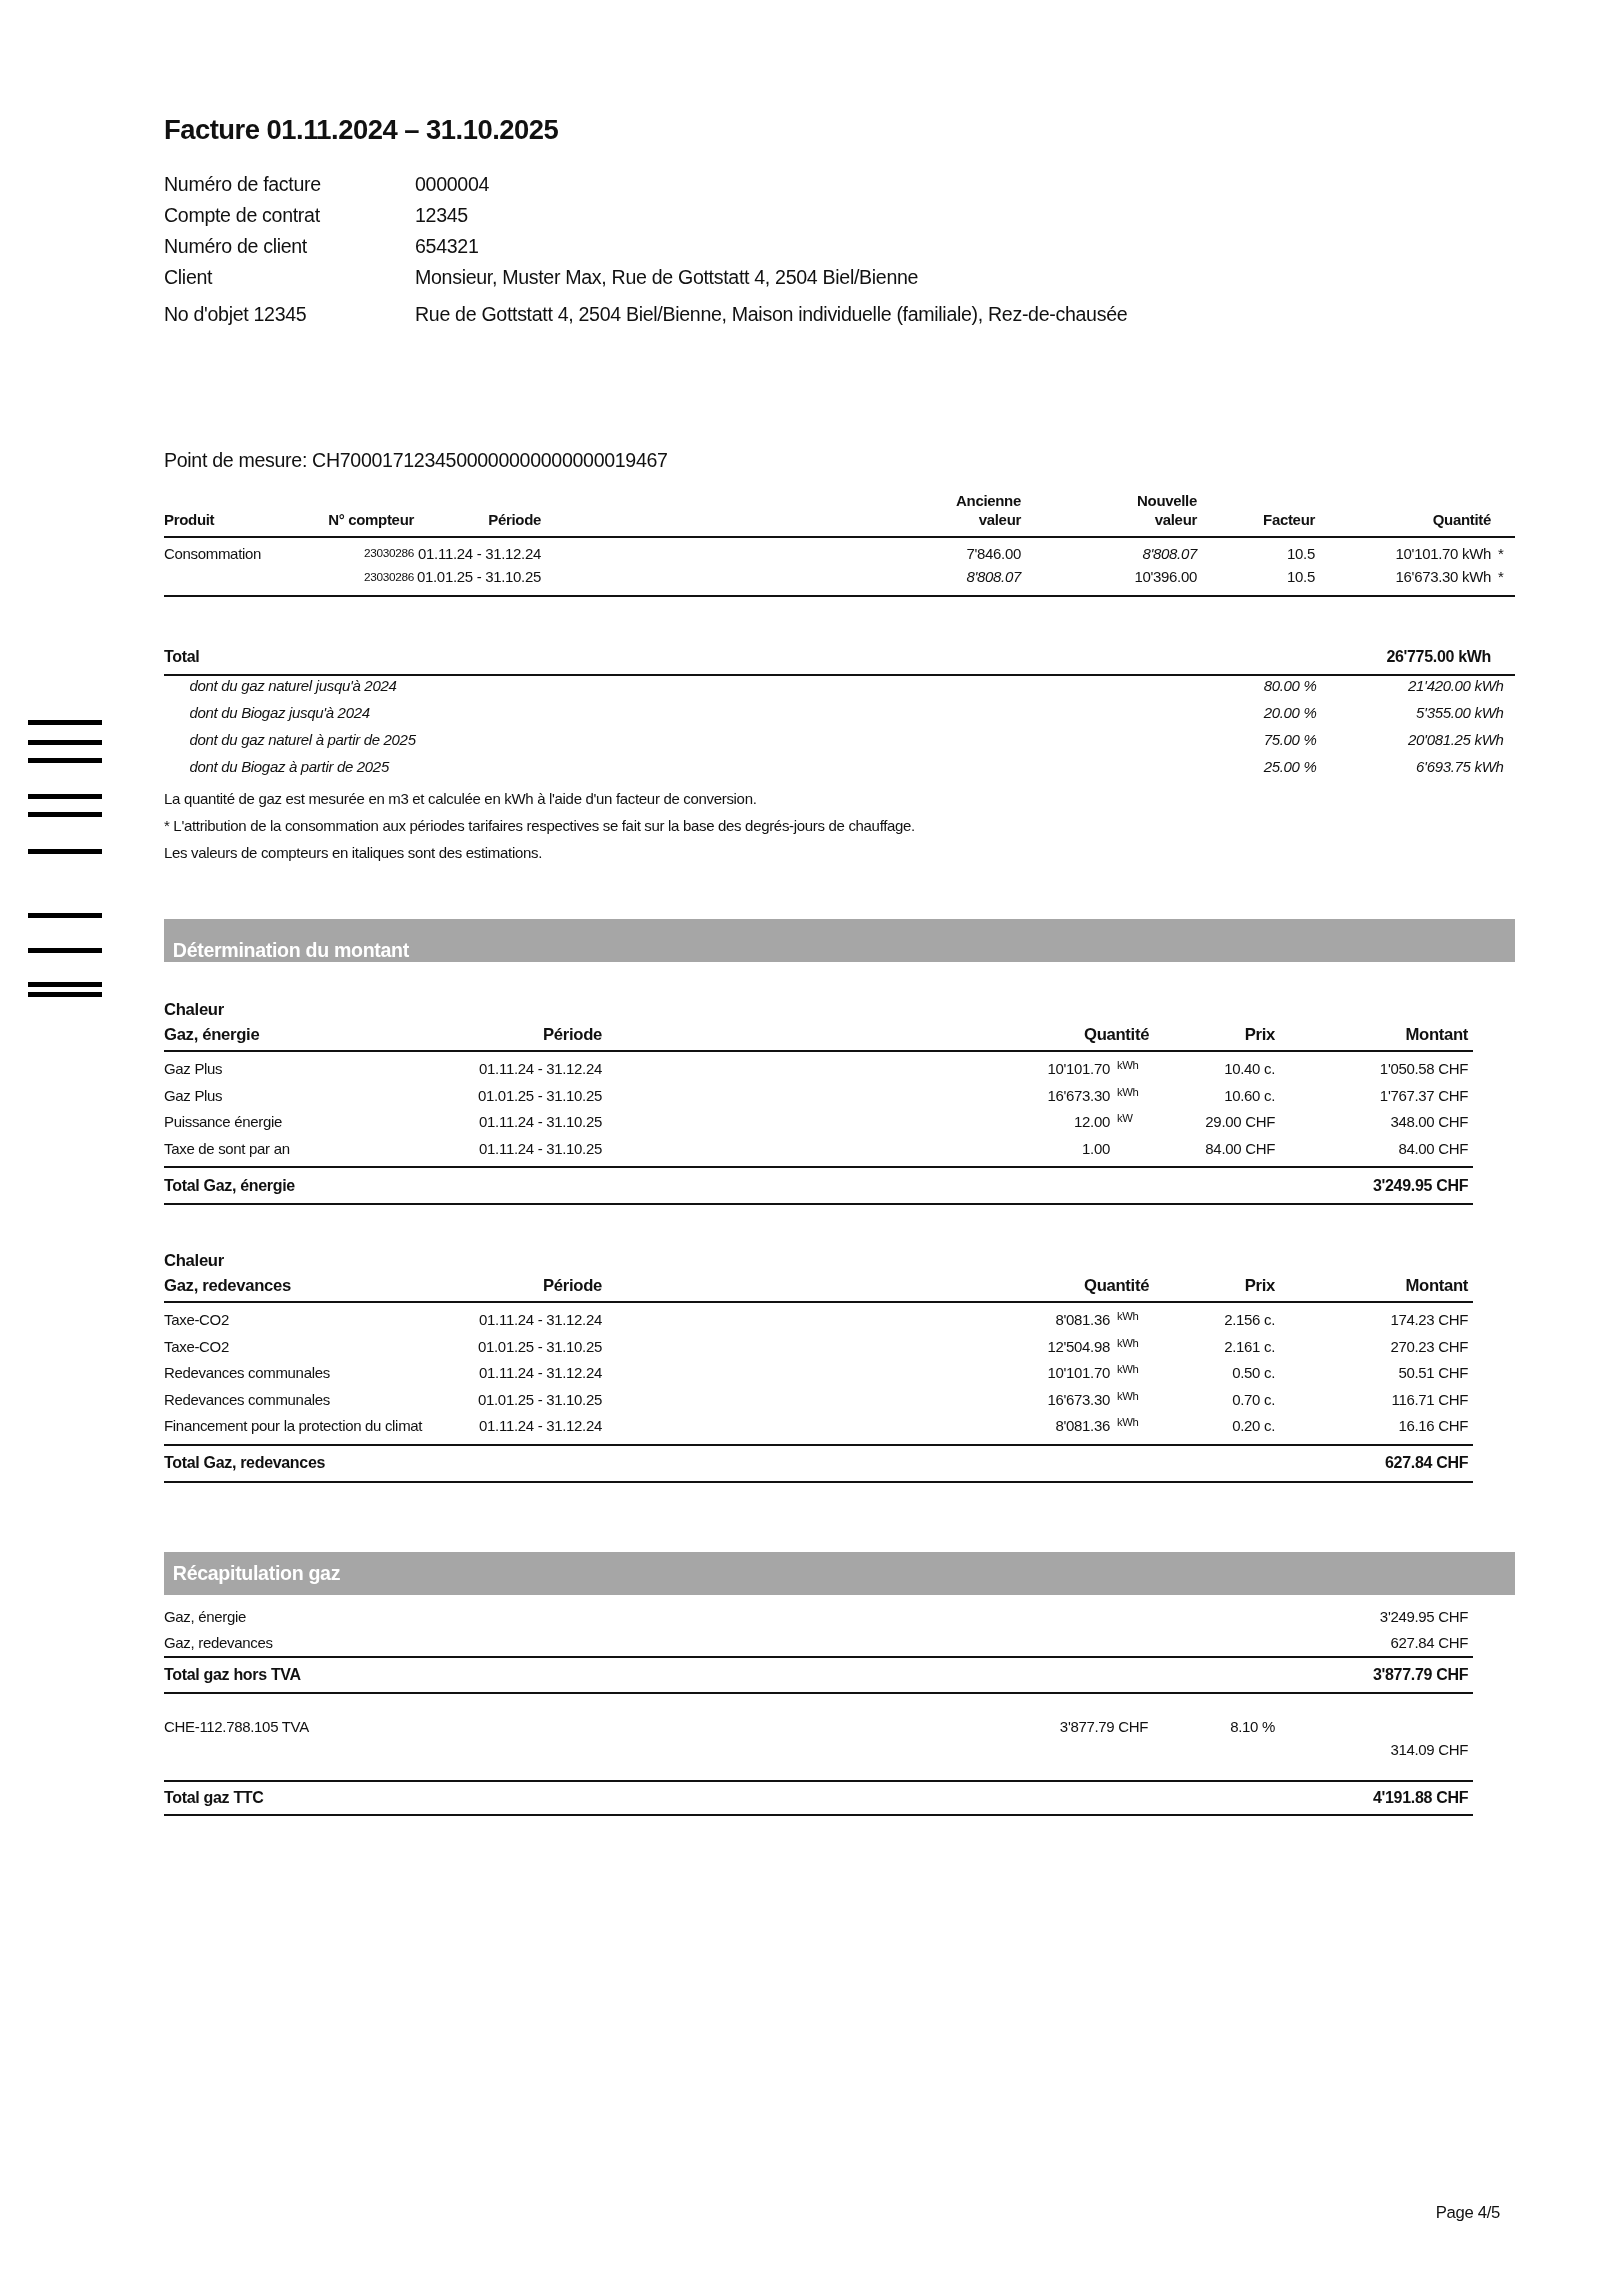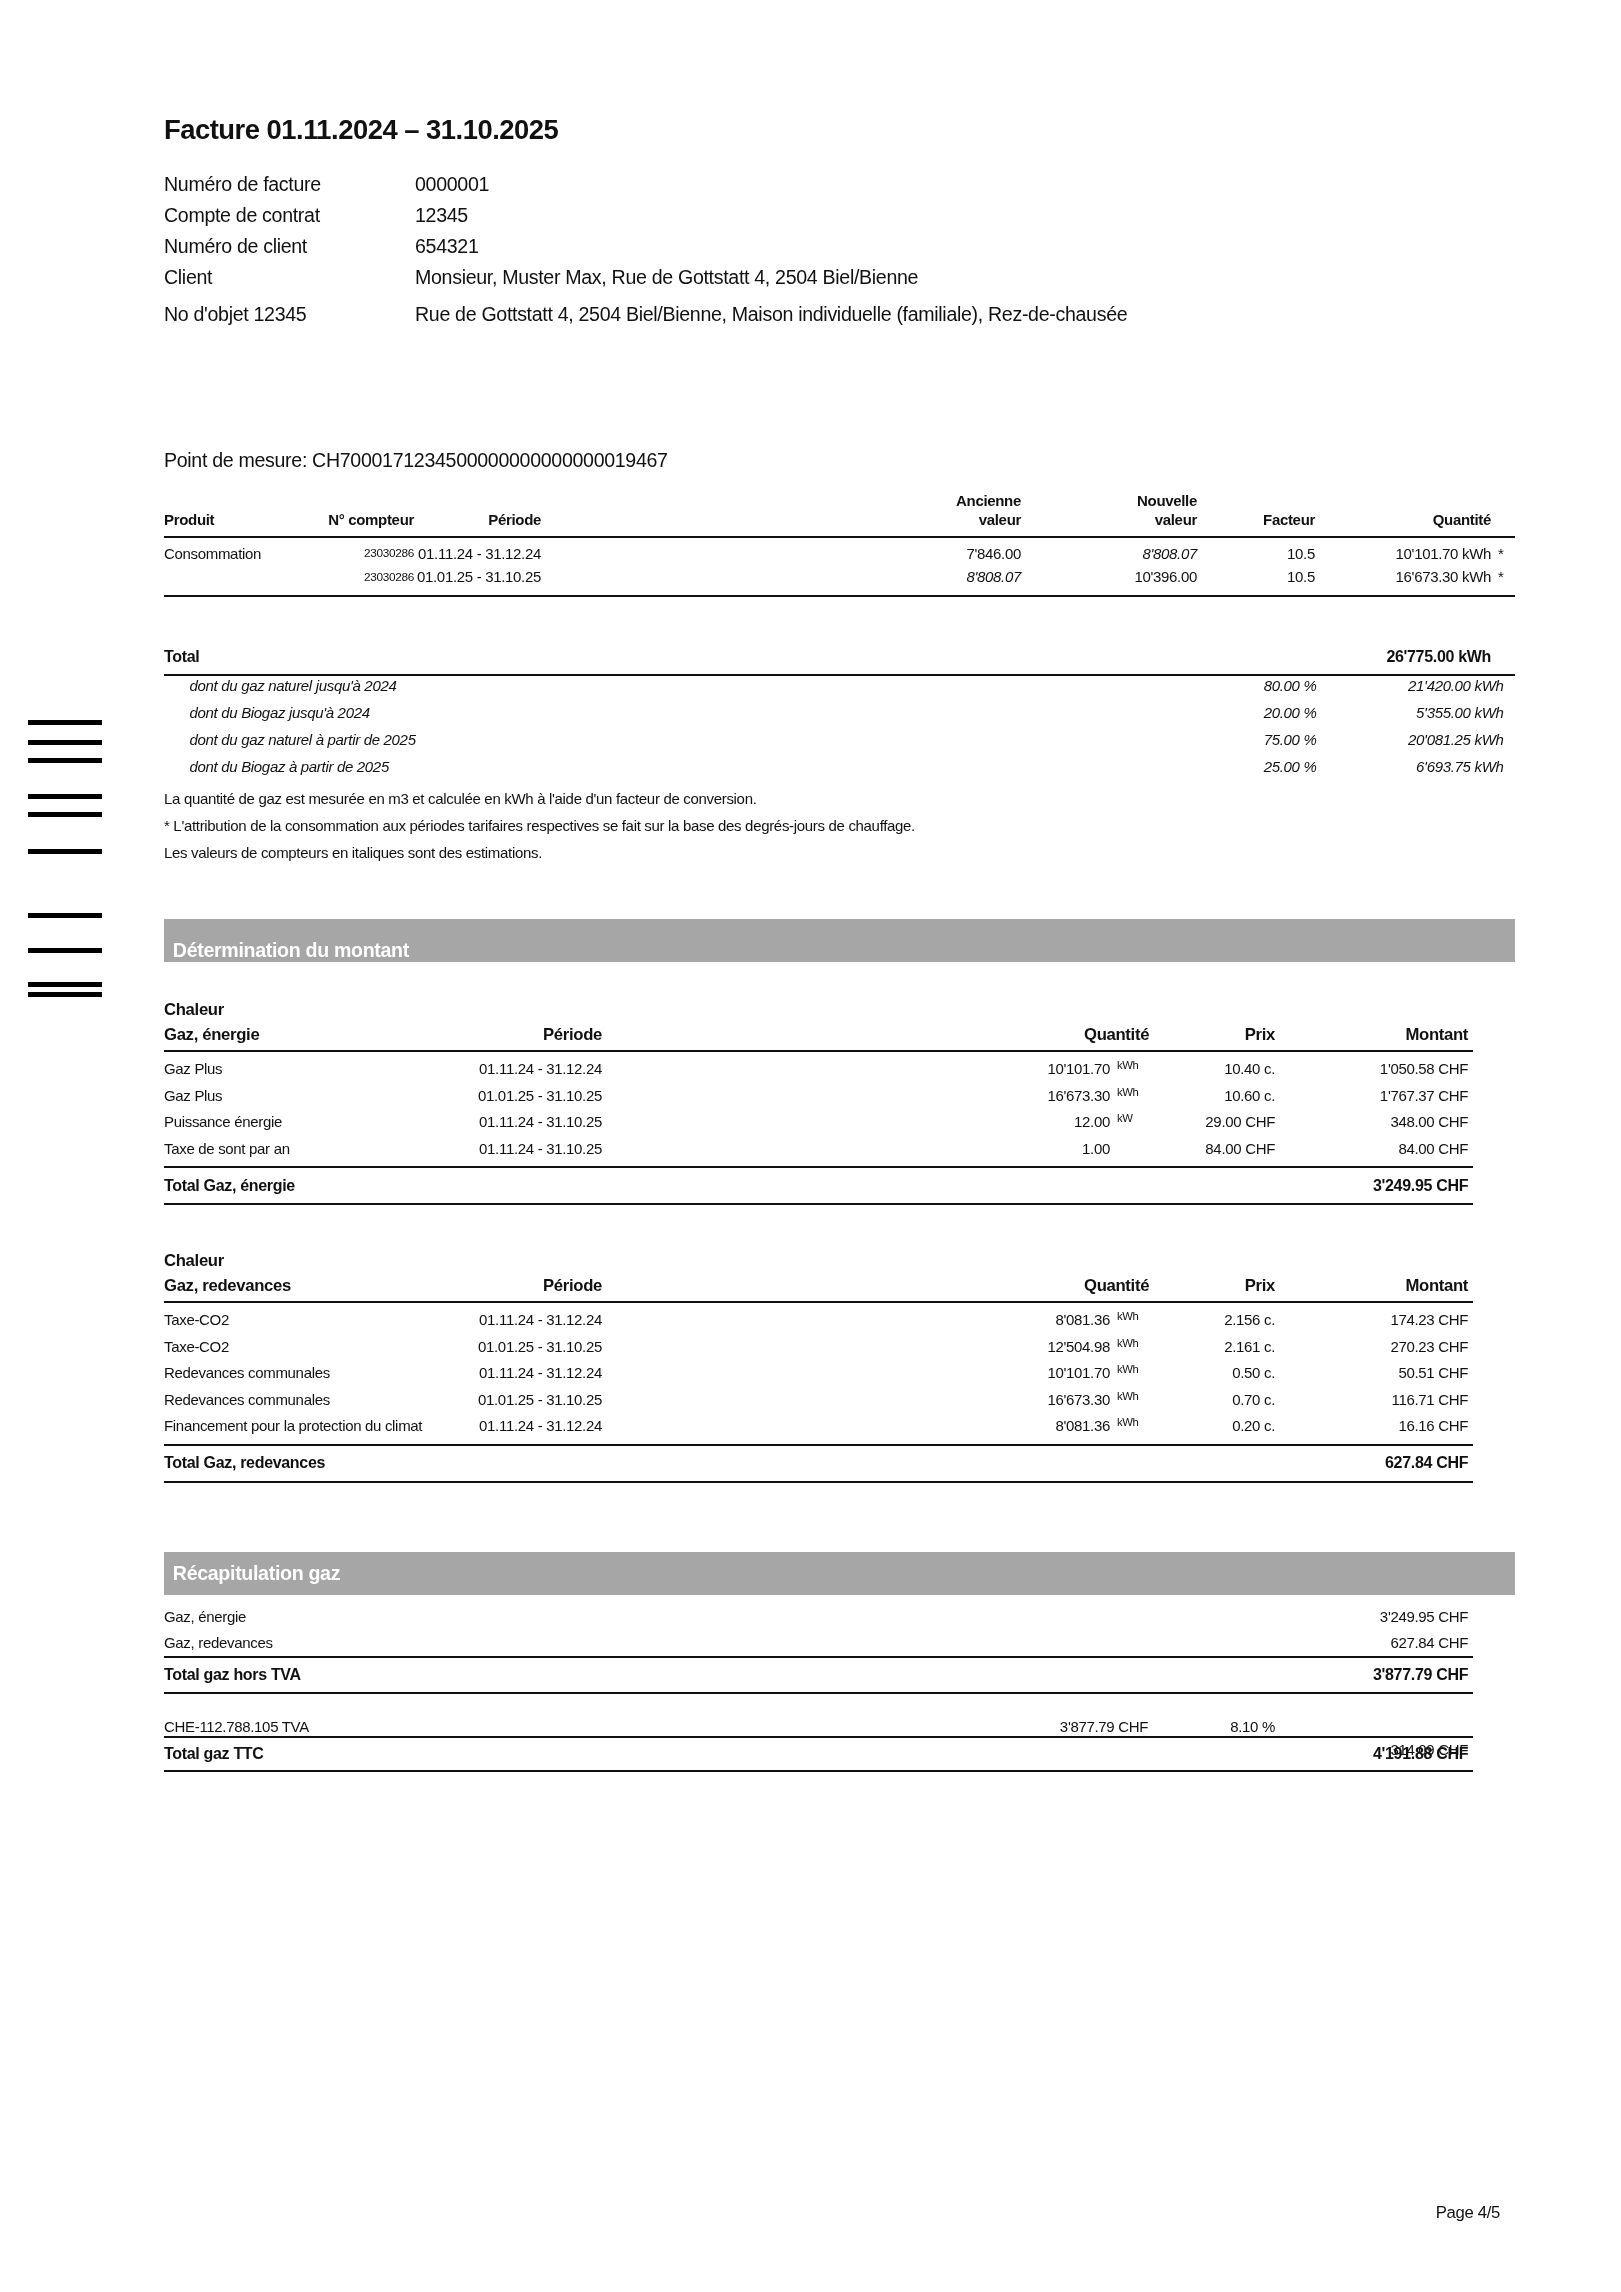--- a/index.html
+++ b/index.html
@@ -94,21 +94,21 @@
 </head>
 <body>
 
 <div class="page">
 
   <div class="doc-title">Facture 01.11.2024 – 31.10.2025</div>
 
   <div class="info-block">
     <div class="info-row">
       <div class="info-label">Numéro de facture</div>
-      <div class="info-value">0000001</div>
+      <div class="info-value">0000004</div>
     </div>
     <div class="info-row">
       <div class="info-label">Compte de contrat</div>
       <div class="info-value">12345</div>
     </div>
     <div class="info-row">
       <div class="info-label">Numéro de client</div>
       <div class="info-value">654321</div>
     </div>
     <div class="info-row">
@@ -348,21 +348,21 @@
     <div class="rgrid rrow rbig rrule">
       <div class="r-label">Total gaz hors TVA</div>
       <div class="r-amount">3'877.79 CHF</div>
     </div>
     <div class="rgrid rrow rvat rrule">
       <div class="r-label">CHE-112.788.105 TVA</div>
       <div class="r-base">3'877.79 CHF</div>
       <div class="r-rate">8.10 %</div>
       <div class="r-amount">314.09 CHF</div>
     </div>
-    <div class="rgrid rrow rbig rrule" style="border-bottom:2.9px solid #111;">
+    <div class="rgrid rrow rbig rrule" style="border-bottom:2.9px solid #111;margin-top:44px;">
       <div class="r-label">Total gaz TTC</div>
       <div class="r-amount">4'191.88 CHF</div>
     </div>
   </div>
 
   <div class="footer">Page 4/5</div>
 
 </div>
 
 

